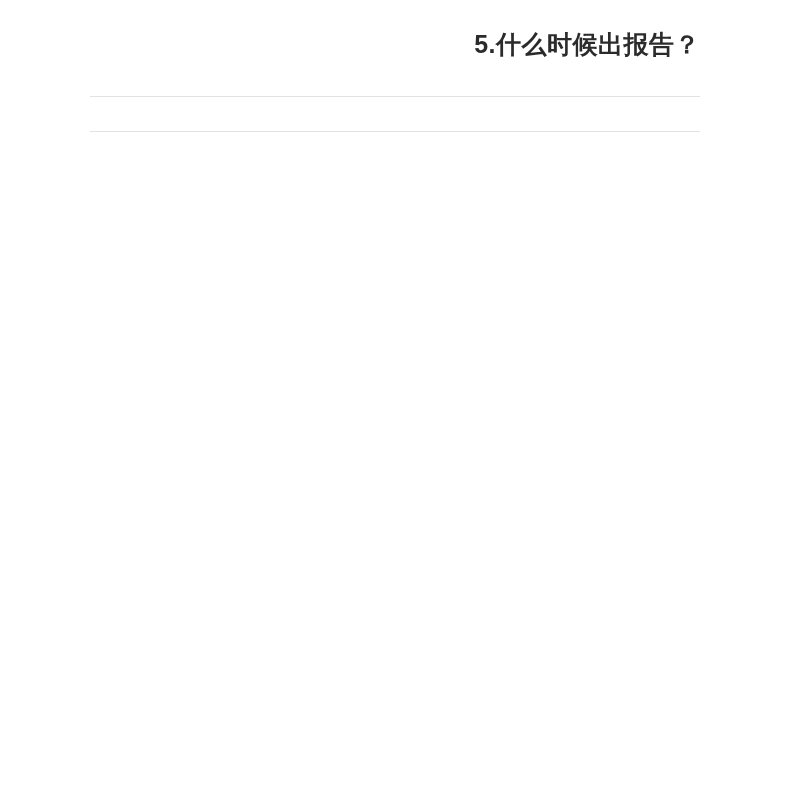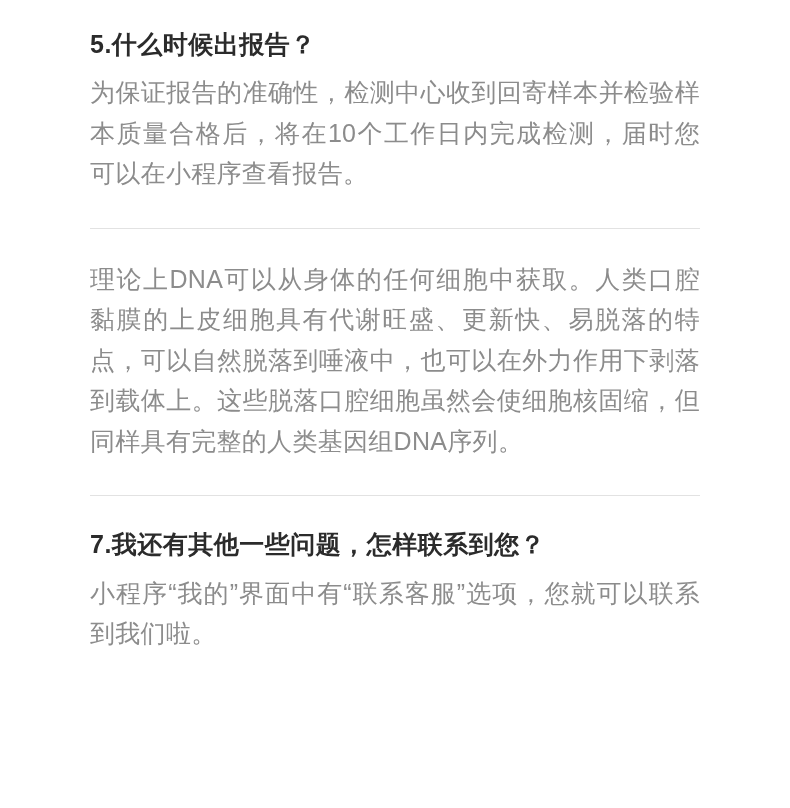--- a/index.html
+++ b/index.html
@@ -23,20 +23,21 @@
   .faq-item {
     margin: 0;
   }
   .faq-q {
     font-size: 25px;
     font-weight: bold;
     color: #2b2b2b;
     line-height: 1.45;
     letter-spacing: 0.5px;
     margin: 0 0 10px 0;
+    text-align: right;
   }
   .faq-a {
     font-size: 25px;
     font-weight: normal;
     color: #8c8c8c;
     line-height: 1.62;
     letter-spacing: 0.3px;
     margin: 0;
     text-align: justify;
   }
@@ -50,29 +51,23 @@
 </style>
 </head>
 <body>
 
 <div class="page">
 
   <div class="spacer-top"></div>
 
   <section class="faq-item">
     <h2 class="faq-q">5.什么时候出报告？</h2>
-    <p class="faq-a">为保证报告的准确性，检测中心收到回寄样本并检验样本质量合格后，将在10个工作日内完成检测，届时您可以在小程序查看报告。</p>
   </section>
 
   <hr class="divider">
 
   <section class="faq-item">
-    <p class="faq-a">理论上DNA可以从身体的任何细胞中获取。人类口腔黏膜的上皮细胞具有代谢旺盛、更新快、易脱落的特点，可以自然脱落到唾液中，也可以在外力作用下剥落到载体上。这些脱落口腔细胞虽然会使细胞核固缩，但同样具有完整的人类基因组DNA序列。</p>
   </section>
 
   <hr class="divider">
 
-  <section class="faq-item">
-    <h2 class="faq-q">7.我还有其他一些问题，怎样联系到您？</h2>
-    <p class="faq-a">小程序“我的”界面中有“联系客服”选项，您就可以联系到我们啦。</p>
-  </section>
 
 </div>
 
 </body></html>

